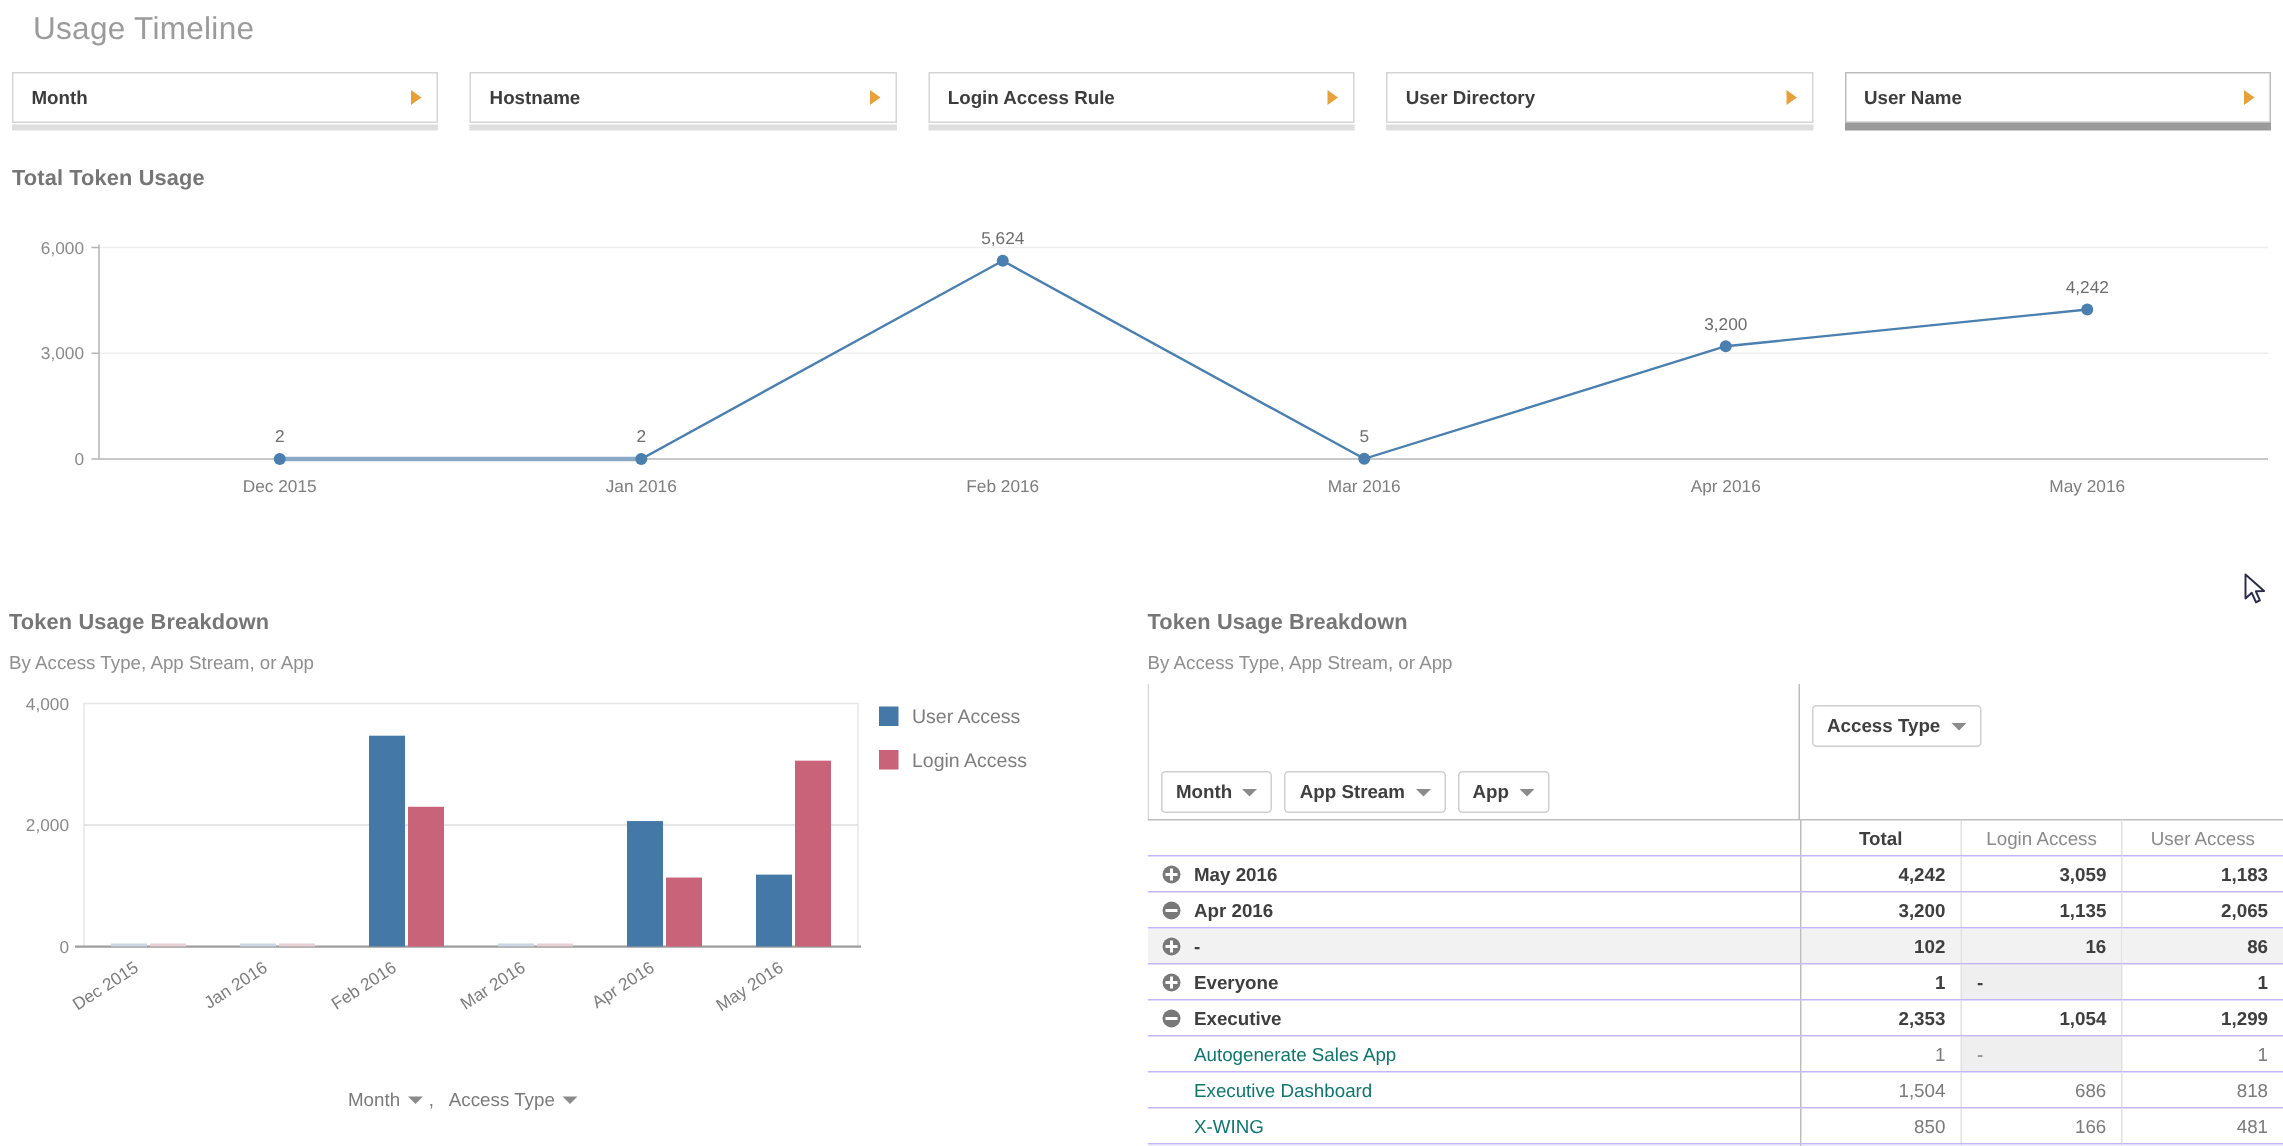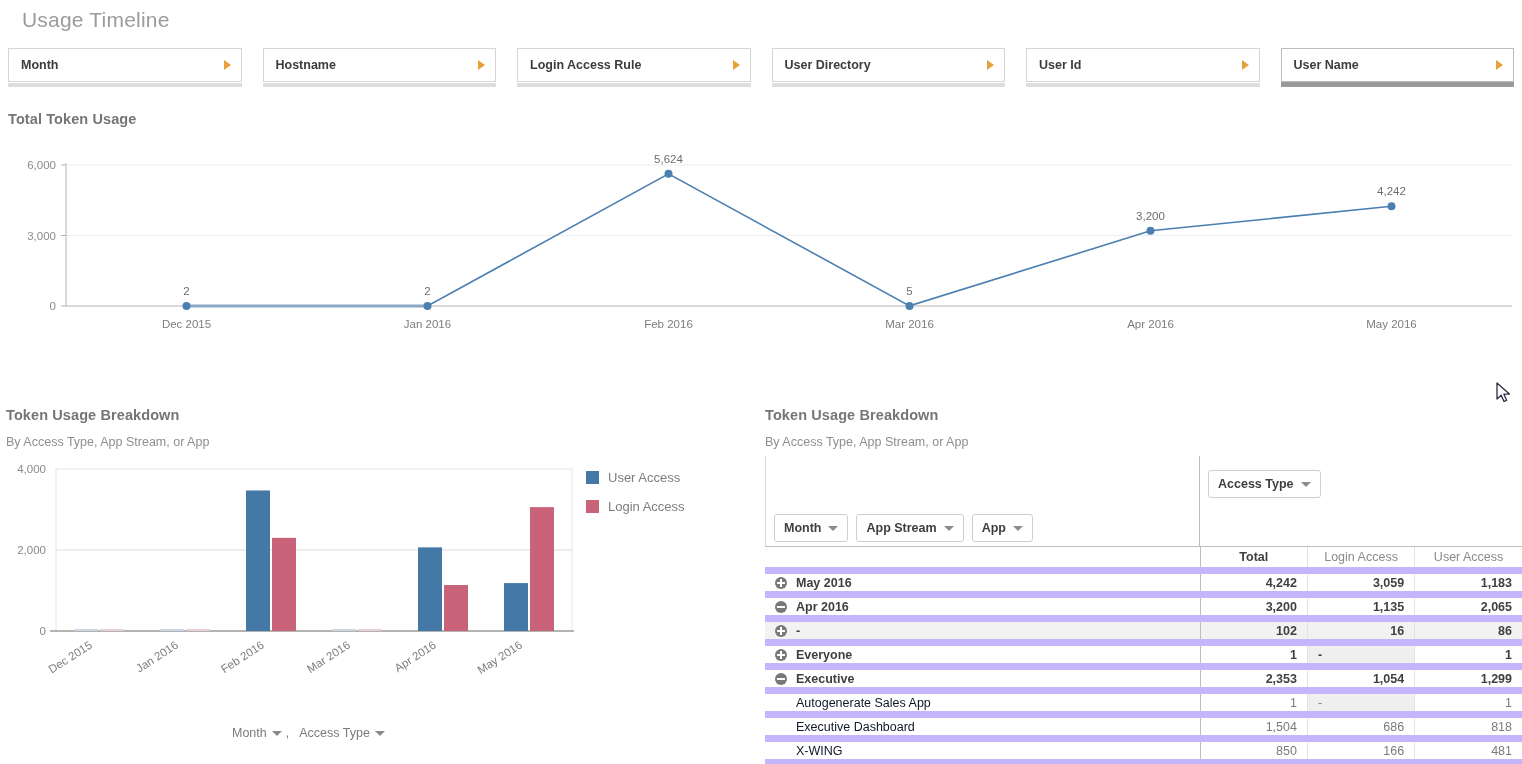--- a/index.html
+++ b/index.html
@@ -100,37 +100,37 @@
     height: 28px; padding: 0 9px;
     font-size: 12.5px; font-weight: bold; color: #3f3f3f;
     cursor: pointer;
   }
   .dims-row { position: absolute; left: 9px; top: 58px; display: flex; gap: 8px; }
   .measure-pill { position: absolute; left: 443px; top: 14px; }
 
   table.pv { border-collapse: collapse; width: 757px; table-layout: fixed; }
   table.pv th, table.pv td {
     font-size: 12.5px;
-    border-bottom: 7px solid #c4b5fd;
+    border-bottom: 1px solid #c4b5fd;
     padding: 0 10px;
     height: 24px;
     white-space: nowrap;
     overflow: hidden;
   }
   table.pv th { border-top: 1px solid #bdbdbd; }
   .c-dim   { width: 434px; text-align: left; border-right: 1px solid #bdbdbd; }
   .c-num   { width: 107px; text-align: right; border-left: 1px solid #e2e2e2; }
   .c-num.first { border-left: none; }
   th.c-dim { border-right: 1px solid #bdbdbd; }
   th.c-num { color: #8a8a8a; font-weight: normal; text-align: center; }
   th.c-num.total { color: #3f3f3f; font-weight: bold; }
 
   td.lvl0 { font-weight: bold; color: #3f3f3f; }
   td.lvl1 { font-weight: bold; color: #3f3f3f; padding-left: 32px; }
-  td.lvl2 { font-weight: normal; color: #0f172a; padding-left: 56px; }
+  td.lvl2 { font-weight: normal; color: #0f766e; padding-left: 56px; }
   td.n0 { font-weight: bold; color: #3f3f3f; }
   td.n1 { font-weight: bold; color: #3f3f3f; }
   td.n2 { font-weight: normal; color: #7b7b7b; }
   tr.hl td { background: #f2f2f2; }
   td.empty { background: #efefef; text-align: left; color: #7b7b7b; }
   td.empty.b { color:#3f3f3f; font-weight:bold; }
 
   .expander {
     display: inline-block; width: 12px; height: 12px;
     border-radius: 50%; background: #787878; position: relative;
@@ -165,25 +165,20 @@
         <span class="farrow"></span>
         <div class="filter-underbar"></div>
       </div>
       <div class="filter-item">
         <span class="flabel">Login Access Rule</span>
         <span class="farrow"></span>
         <div class="filter-underbar"></div>
       </div>
       <div class="filter-item">
         <span class="flabel">User Directory</span>
-        <span class="farrow"></span>
-        <div class="filter-underbar"></div>
-      </div>
-      <div class="filter-item">
-        <span class="flabel">User Id</span>
         <span class="farrow"></span>
         <div class="filter-underbar"></div>
       </div>
       <div class="filter-item active">
         <span class="flabel">User Name</span>
         <span class="farrow"></span>
         <div class="filter-underbar"></div>
       </div>
     </div>
 

